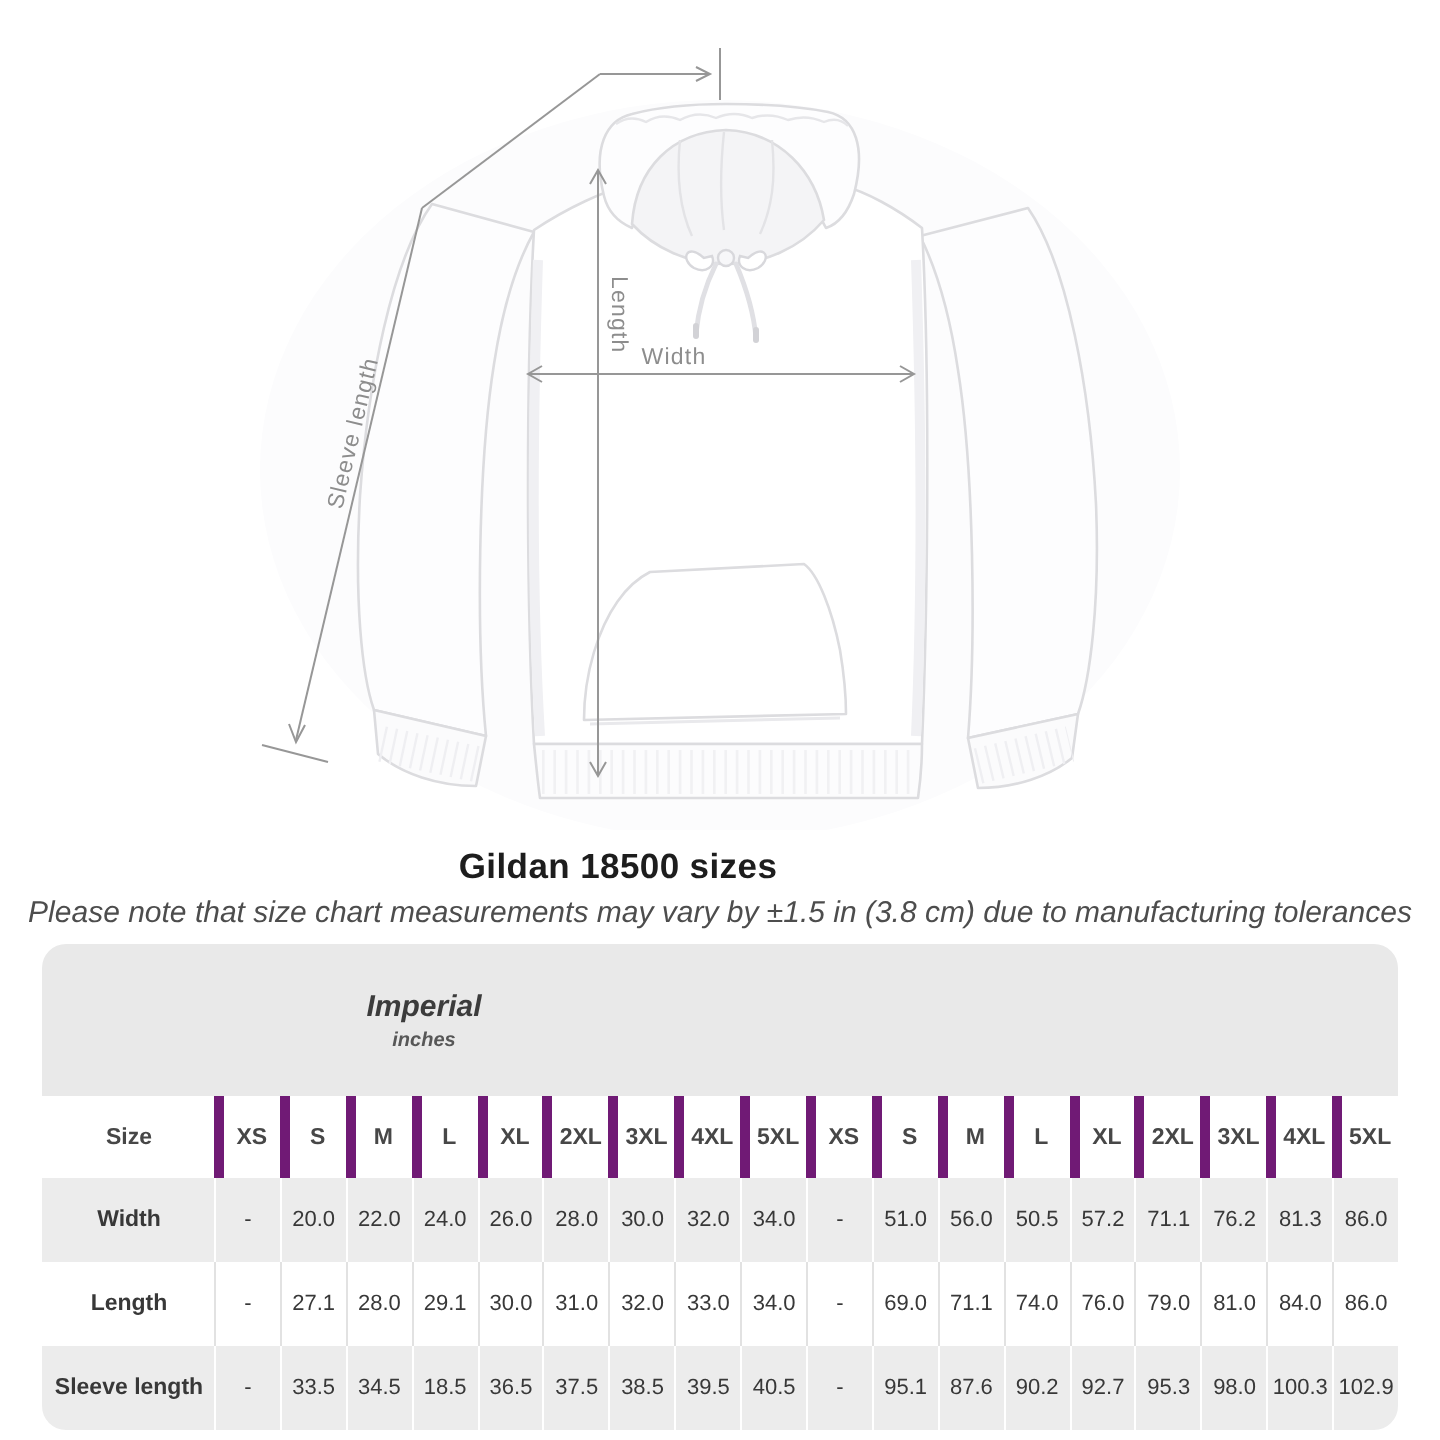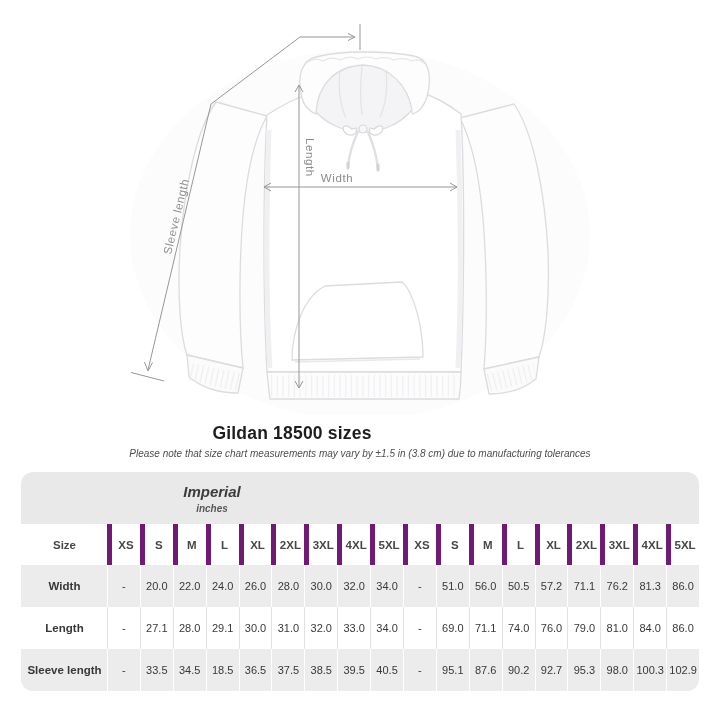--- a/index.html
+++ b/index.html
@@ -10,32 +10,33 @@
   
   .stage{position:absolute;left:0;top:0;width:720px;height:415px;}
   .stage svg{display:block;}
   svg text{font-family:"Liberation Sans",sans-serif;}
 
   
   .title{
     position:absolute;left:0;top:423px;width:584px;margin:0;
     text-align:center;font-size:17.5px;font-weight:bold;color:#1d1d1d;
     letter-spacing:.2px;
+    padding-left:17px;
   }
   .subtitle{
     position:absolute;left:0;top:448px;width:720px;margin:0;
-    text-align:center;font-size:10px;font-style:italic;color:#4d4d4d;
+    text-align:center;font-size:15px;font-style:italic;color:#4d4d4d;
   }
 
   
   .chart{
     position:absolute;left:21px;top:472px;width:678px;
     border-radius:12px;overflow:hidden;
   }
-  .band{height:52px;background:#e9e9e9;display:flex;}
+  .band{height:76px;background:#e9e9e9;display:flex;}
   .band .sec{display:flex;flex-direction:column;align-items:center;justify-content:center;row-gap:3px;}
   .band .sec.imperial{width:382px;}
   .band .sec.metric{flex:1;}
   .sec-title{font-style:italic;font-weight:bold;font-size:15px;color:#3c3c3c;}
   .sec-unit{font-style:italic;font-size:10px;color:#575757;font-weight:bold;}
 
   .t-row{display:grid;grid-template-columns:86px repeat(18,1fr);}
   .cell{
     display:flex;align-items:center;justify-content:center;
     font-size:11px;color:#3a3a3a;border-left:1px solid transparent;

